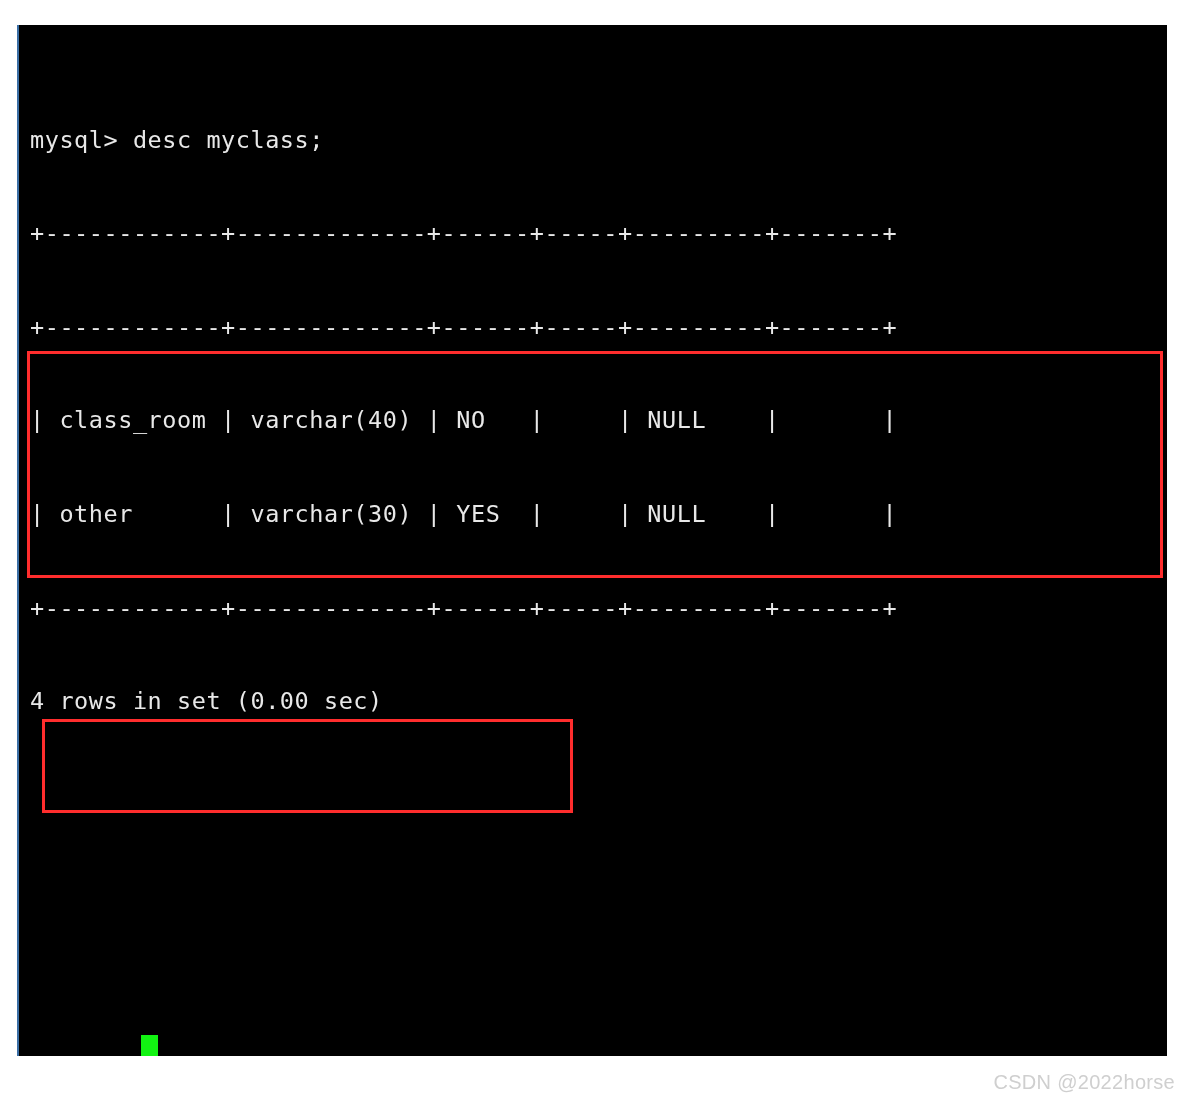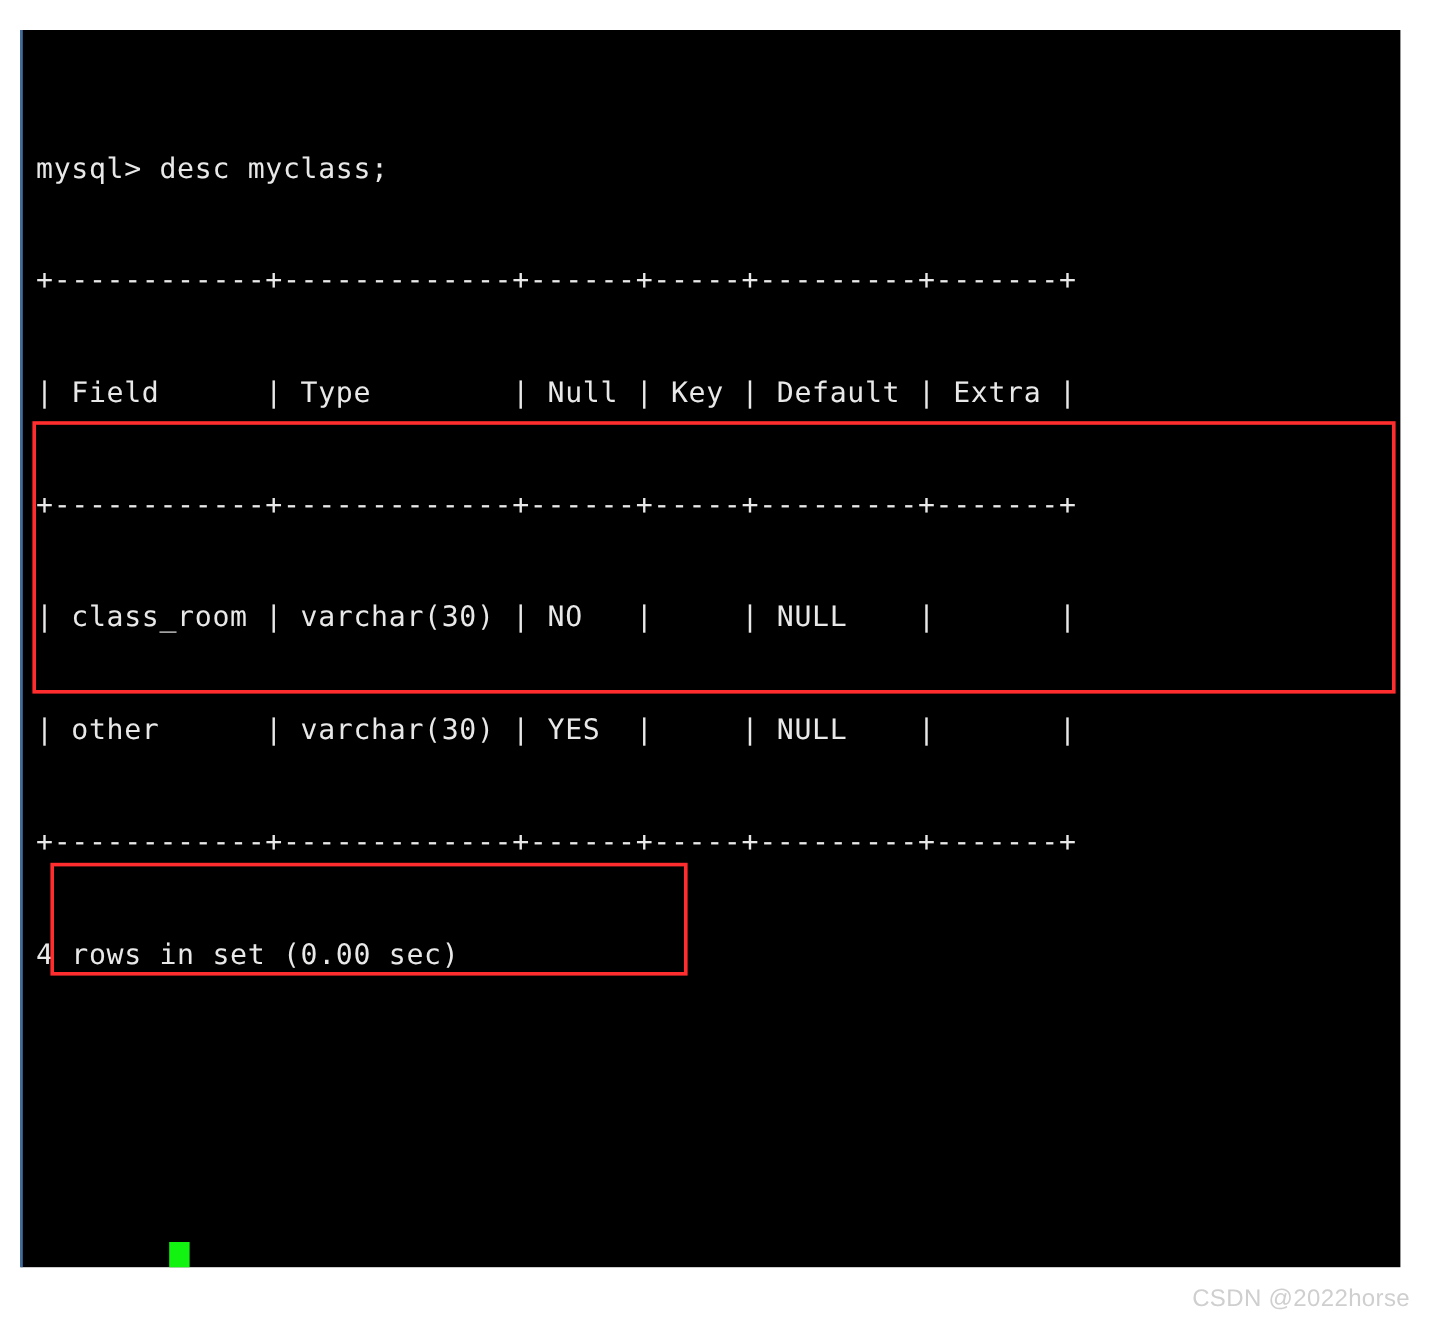--- a/index.html
+++ b/index.html
@@ -100,23 +100,22 @@
 </head>
 <body>
 
 <div id="screen">
 
   <div id="terminal">
     <div id="console">
 
       <div class="line">mysql&gt; desc myclass;</div>
       <div class="line">+------------+-------------+------+-----+---------+-------+</div>
-      <div class="line">| Field      | Type        | Null | Key | Default | Extra |</div>
       <div class="line">+------------+-------------+------+-----+---------+-------+</div>
-      <div class="line">| class_room | varchar(30) | NO   |     | NULL    |       |</div>
+      <div class="line">| class_room | varchar(40) | NO   |     | NULL    |       |</div>
       <div class="line">| other      | varchar(30) | YES  |     | NULL    |       |</div>
       <div class="line">+------------+-------------+------+-----+---------+-------+</div>
       <div class="line">4 rows in set (0.00 sec)</div>
       <div class="line blank">&nbsp;</div>
 
       
       
       
       
       

